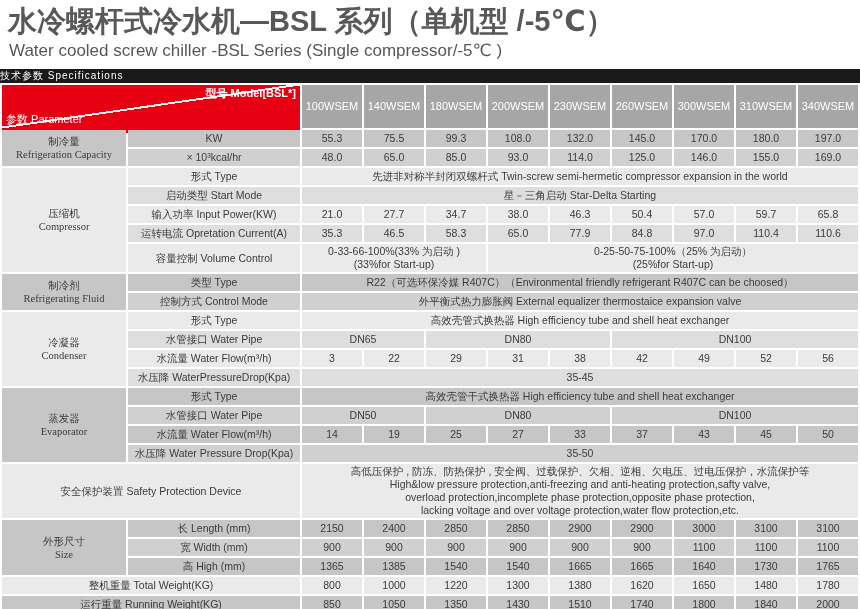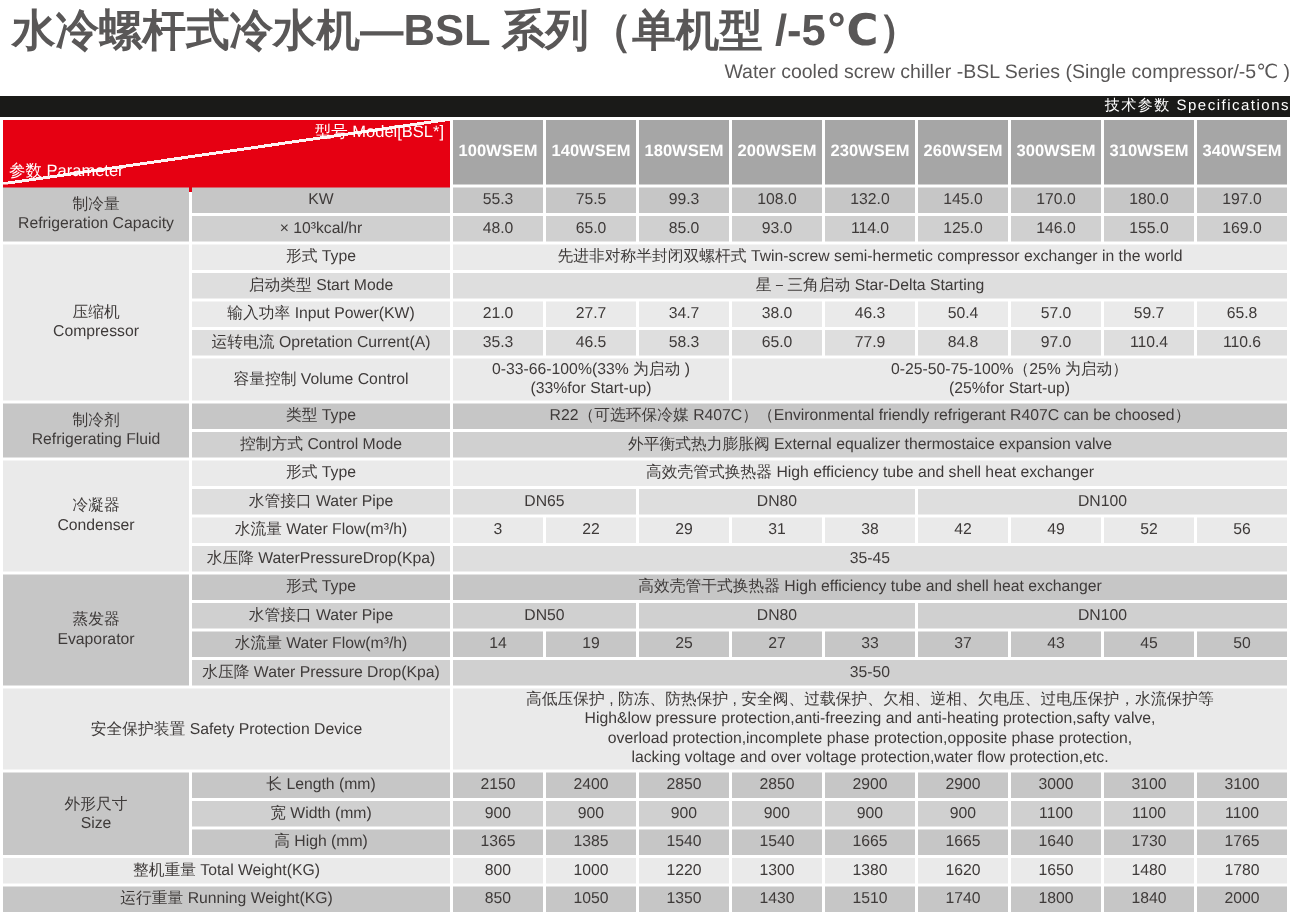--- a/index.html
+++ b/index.html
@@ -18,68 +18,67 @@
   body{
     width:860px;height:609px;overflow:hidden;
     font-family:"Liberation Sans","DejaVu Sans",sans-serif;
     color:var(--ink);
   }
   .page-title{
     font-size:29px;font-weight:700;color:var(--title-ink);
     padding:3px 0 0 8px;letter-spacing:0px;line-height:36px;
   }
   .page-subtitle{
-    font-size:13px;color:var(--title-ink);
+    font-size:17px;color:var(--title-ink);
     padding:1px 0 8px 9px;
-    text-align:right;
   }
   .spec-bar{
     height:14px;background:var(--bar-black);
     color:#fff;font-size:10px;line-height:14px;
-    text-align:right;letter-spacing:1px;
+    text-align:left;letter-spacing:1px;
   }
   table.spec{
     table-layout:fixed;border-collapse:separate;border-spacing:2px;
     width:860px;margin-top:0;
   }
   td,th{
     font-size:10.5px;line-height:13px;text-align:center;
     vertical-align:middle;white-space:pre-line;
     padding:1px 2px;height:17px;color:var(--ink);font-weight:400;
     overflow:hidden;
   }
   th.model{
-    background:var(--hdr-gray);color:#fff;font-weight:700;
+    background:var(--hdr-gray);color:#fff;font-weight:400;
     font-size:11px;height:29px;
   }
   td.corner{
     background:
       linear-gradient(to bottom right,
         rgba(255,255,255,0) calc(50% - 1.5px),
         rgba(255,255,255,.95) calc(50% - 1.5px),
         rgba(255,255,255,.95) calc(50% + 0.5px),
         rgba(255,255,255,0) calc(50% + 0.5px)),
       var(--red);
     box-shadow:0 5px 0 0 var(--red);
     padding:2px 4px;height:29px;
   }
   .corner-inner{
     display:flex;justify-content:space-between;height:100%;
   }
   .corner-inner .param{
     align-self:flex-end;color:#fff;font-size:11px;font-weight:400;
   }
   .corner-inner .model-lbl{
-    align-self:flex-start;color:#fff;font-size:11px;font-weight:400;
+    align-self:flex-start;color:#fff;font-size:11px;font-weight:700;
   }
   td.d1{background:var(--d1);}
   td.d2{background:var(--d2);}
   td.l1{background:var(--l1);}
   td.l2{background:var(--l2);margin-left:32px;}
-  td.cat{font-size:10.5px;}
+  td.cat{font-size:10.5px;font-family:Liberation Serif, serif;}
 </style>
 </head>
 <body>
 
 <div class="page-title">水冷螺杆式冷水机—BSL 系列（单机型 /-5℃）</div>
 <div class="page-subtitle">Water cooled screw chiller -BSL Series (Single compressor/-5℃ )</div>
 <div class="spec-bar">技术参数 Specifications</div>
 
 <table class="spec">
   <colgroup>
@@ -138,21 +137,21 @@
         <td class="val d2">114.0</td>
         <td class="val d2">125.0</td>
         <td class="val d2">146.0</td>
         <td class="val d2">155.0</td>
         <td class="val d2">169.0</td>
       </tr>
       <tr>
         <td class="cat l1" rowspan="5">压缩机
 Compressor</td>
         <td class="lbl l1">形式 Type</td>
-        <td class="val l1" colspan="9">先进非对称半封闭双螺杆式 Twin-screw semi-hermetic compressor exchanger in the world</td>
+        <td class="val l1" colspan="9">先进非对称半封闭双螺杆式 Twin-screw semi-hermetic compressor expansion in the world</td>
       </tr>
       <tr>
         <td class="lbl l2">启动类型 Start Mode</td>
         <td class="val l2" colspan="9">星－三角启动 Star-Delta Starting</td>
       </tr>
       <tr>
         <td class="lbl l1">输入功率 Input Power(KW)</td>
         <td class="val l1">21.0</td>
         <td class="val l1">27.7</td>
         <td class="val l1">34.7</td>

